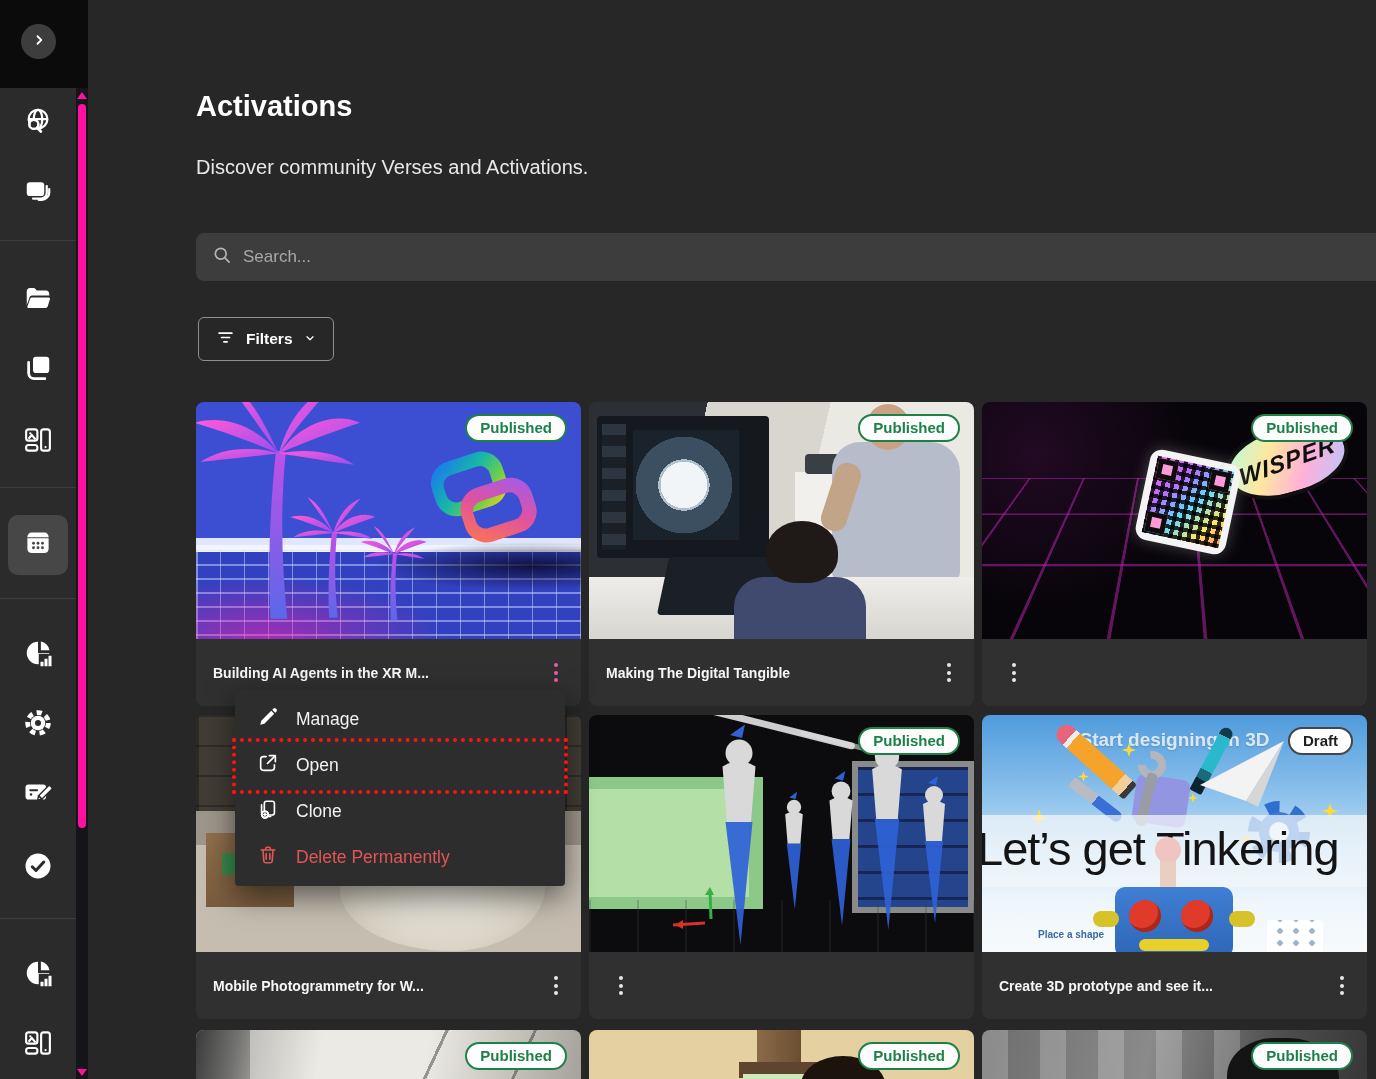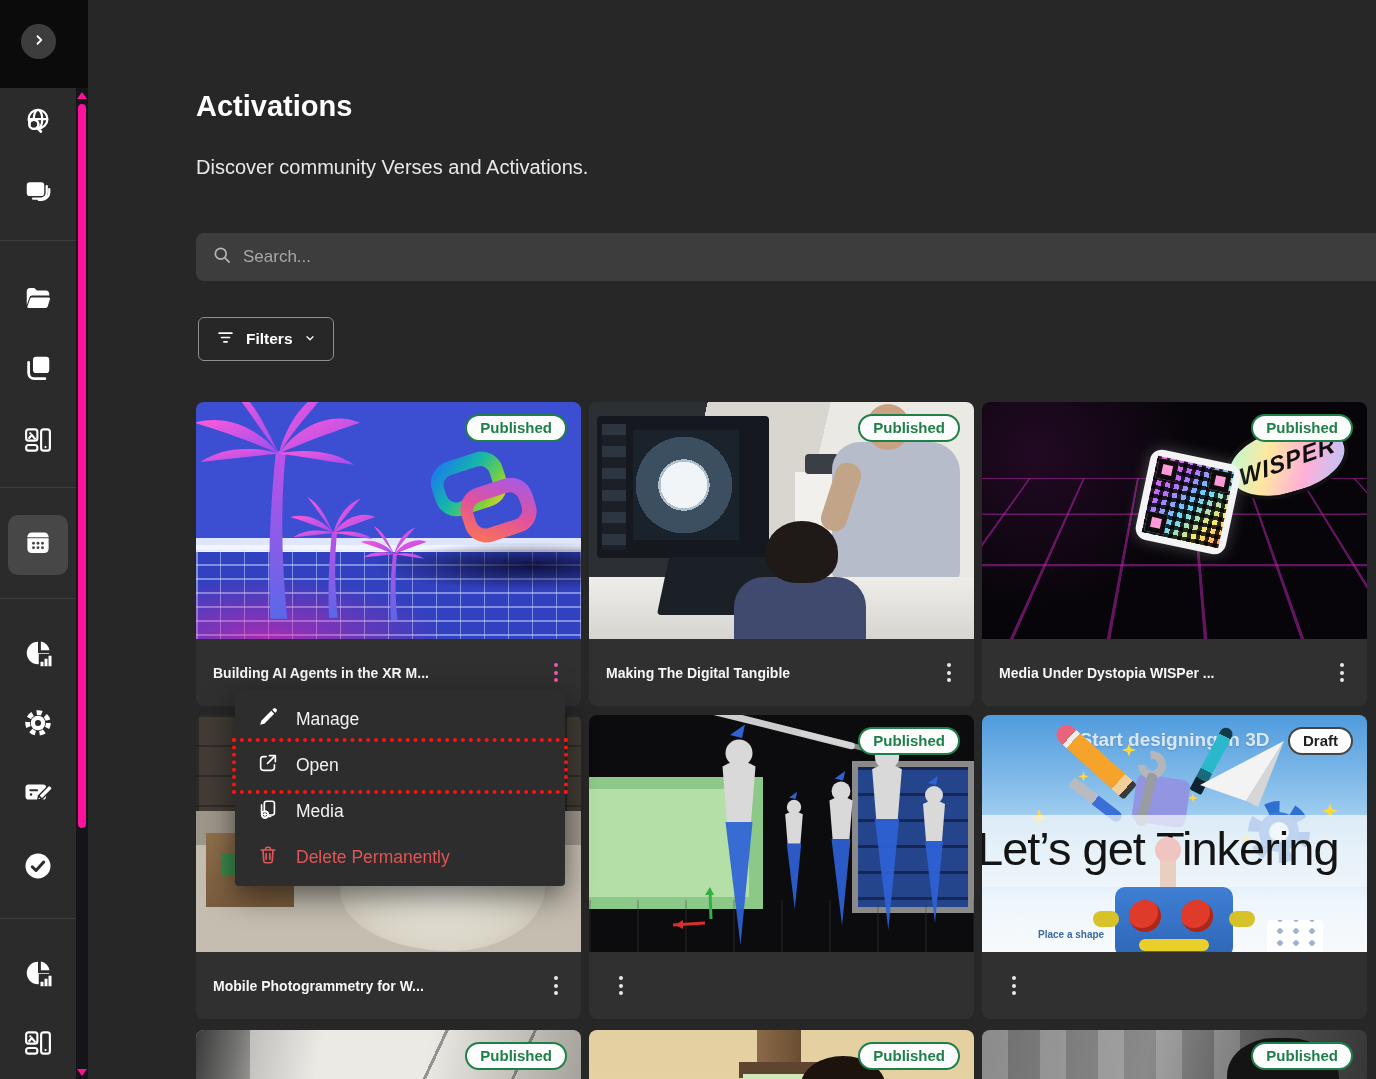--- a/index.html
+++ b/index.html
@@ -482,21 +482,20 @@
         <div class="sticker3">
           <div class="qr3">
             <div class="fp" style="left:2px;top:2px"></div>
             <div class="fp" style="right:2px;top:2px"></div>
             <div class="fp" style="left:2px;bottom:2px"></div>
           </div>
         </div>
         <span class="badge published">Published</span>
       </div>
       <div class="card-bar">
-        <span class="card-title">Media Under Dystopia WISPer ...</span>
         <button class="kebab">
             <i></i>
             <i></i>
             <i></i>
           </button>
       </div>
     </div>
 
     <div class="card" style="left:108px;top:715px">
       <div class="card-img art4">
@@ -591,20 +590,21 @@
           <div class="robear" style="right:-22px"></div>
           <div class="robeye" style="left:14px"></div>
           <div class="robeye" style="left:66px"></div>
           <div class="robmouth"></div>
         </div>
         <div class="panel6"></div>
         <div class="capbot6">Place a shape</div>
         <span class="badge draft">Draft</span>
       </div>
       <div class="card-bar">
+        <span class="card-title">Create 3D prototype and see it...</span>
         <button class="kebab">
             <i></i>
             <i></i>
             <i></i>
           </button>
       </div>
     </div>
 
     <div class="card" style="left:108px;top:1030px">
       <div class="card-img art7">
@@ -655,21 +655,21 @@
     <div class="menu-item">
       <span>
         <svg viewBox="0 0 24 24" width="22" height="22" fill="none" stroke="#fff" stroke-width="1.8" stroke-linecap="round">
           <rect x="8" y="3.5" width="11" height="15" rx="2.5"></rect>
           <path d="M5 7.5v8.5c0 2.2 1.8 4 4 4h6"></path>
           <circle cx="8.7" cy="18" r="3.6" fill="#2d2d2d"></circle>
           <circle cx="8.7" cy="18" r="3.6"></circle>
           <path d="M8.7 16.4v3.2M7.1 18h3.2"></path>
         </svg>
       </span>
-      <span>Media</span>
+      <span>Clone</span>
     </div>
     <div class="menu-item danger">
       <span>
         <svg viewBox="0 0 24 24" width="22" height="22" fill="none" stroke="#e05555" stroke-width="1.8" stroke-linecap="round" stroke-linejoin="round">
           <path d="M4.5 6.5h15"></path>
           <path d="M9.5 6V5c0-.8.7-1.5 1.5-1.5h2c.8 0 1.5.7 1.5 1.5v1"></path>
           <path d="M6.5 6.5l.9 12c.1 1.1 1 2 2.1 2h5c1.1 0 2-.9 2.1-2l.9-12"></path>
           <path d="M10 10.5v6M14 10.5v6"></path>
         </svg>
       </span>

